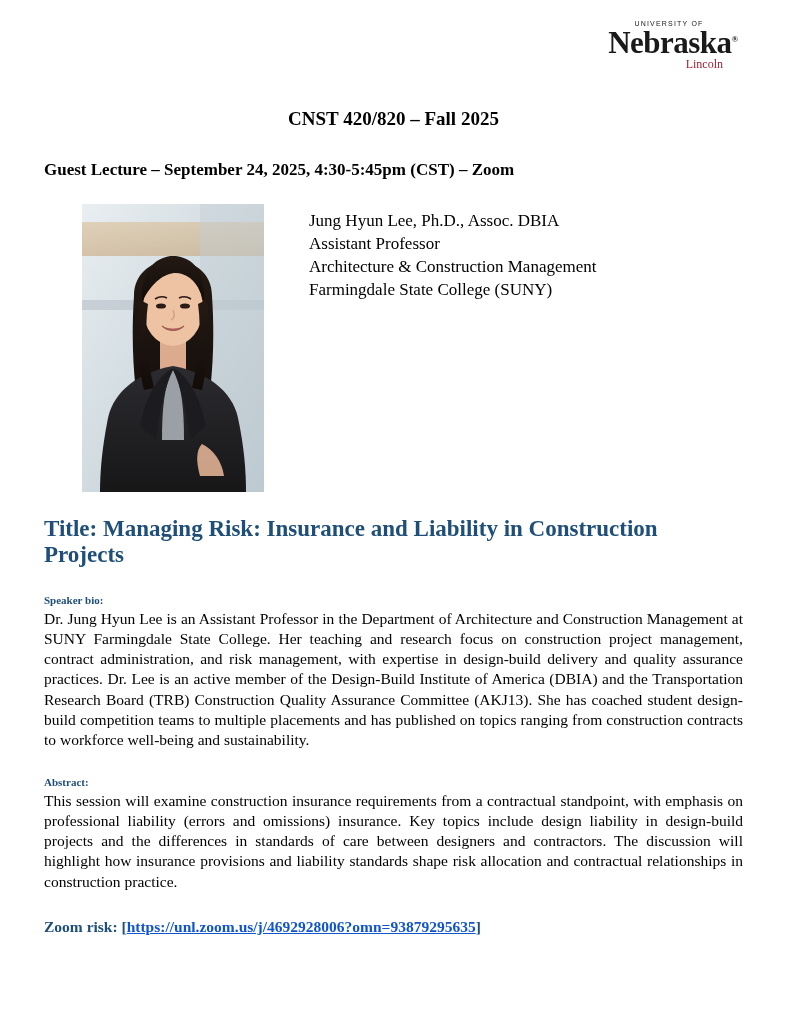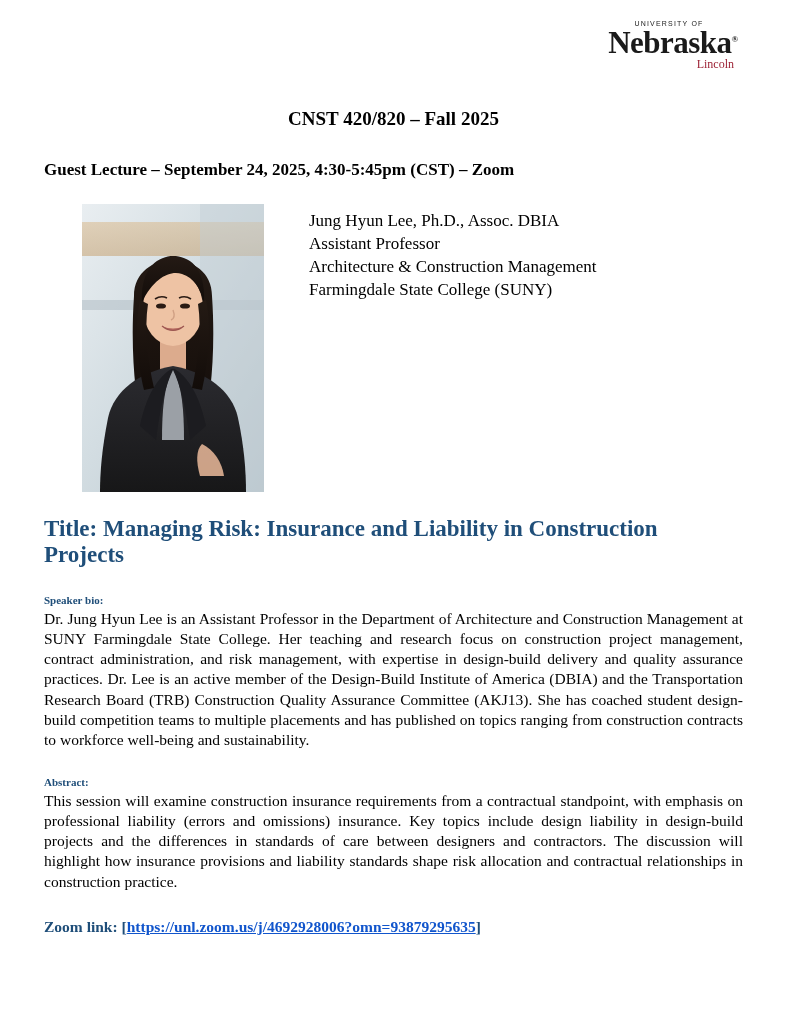--- a/index.html
+++ b/index.html
@@ -54,21 +54,21 @@
   .logo-nebraska .reg {
     font-size: 9px;
     vertical-align: super;
   }
   .logo-lincoln {
     font-family: "Liberation Serif", serif;
     font-size: 12px;
     color: #9d2235;
     text-align: right;
     margin-top: 1px;
-    margin-right: 9px;
+    margin-right: 20px;
   }
 
   
   .course-title {
     text-align: center;
     font-weight: bold;
     font-size: 19px;
     margin: 0;
     padding-top: 108px;
   }
@@ -230,15 +230,15 @@
   </div>
 
   <div class="talk-title">Title: Managing Risk: Insurance and Liability in Construction Projects</div>
 
   <div class="sec-label">Speaker bio:</div>
   <p class="body-par">Dr. Jung Hyun Lee is an Assistant Professor in the Department of Architecture and Construction Management at SUNY Farmingdale State College. Her teaching and research focus on construction project management, contract administration, and risk management, with expertise in design-build delivery and quality assurance practices. Dr. Lee is an active member of the Design-Build Institute of America (DBIA) and the Transportation Research Board (TRB) Construction Quality Assurance Committee (AKJ13). She has coached student design-build competition teams to multiple placements and has published on topics ranging from construction contracts to workforce well-being and sustainability.</p>
 
   <div class="sec-label">Abstract:</div>
   <p class="body-par">This session will examine construction insurance requirements from a contractual standpoint, with emphasis on professional liability (errors and omissions) insurance. Key topics include design liability in design-build projects and the differences in standards of care between designers and contractors. The discussion will highlight how insurance provisions and liability standards shape risk allocation and contractual relationships in construction practice.</p>
 
-  <div class="zoom-line"><span>Zoom link: </span><span class="brk">[</span><a href="#">https://unl.zoom.us/j/4692928006?omn=93879295635</a><span class="brk">]</span></div>
+  <div class="zoom-line"><span>Zoom risk: </span><span class="brk">[</span><a href="#">https://unl.zoom.us/j/4692928006?omn=93879295635</a><span class="brk">]</span></div>
 
 </div>
 
 </body></html>

